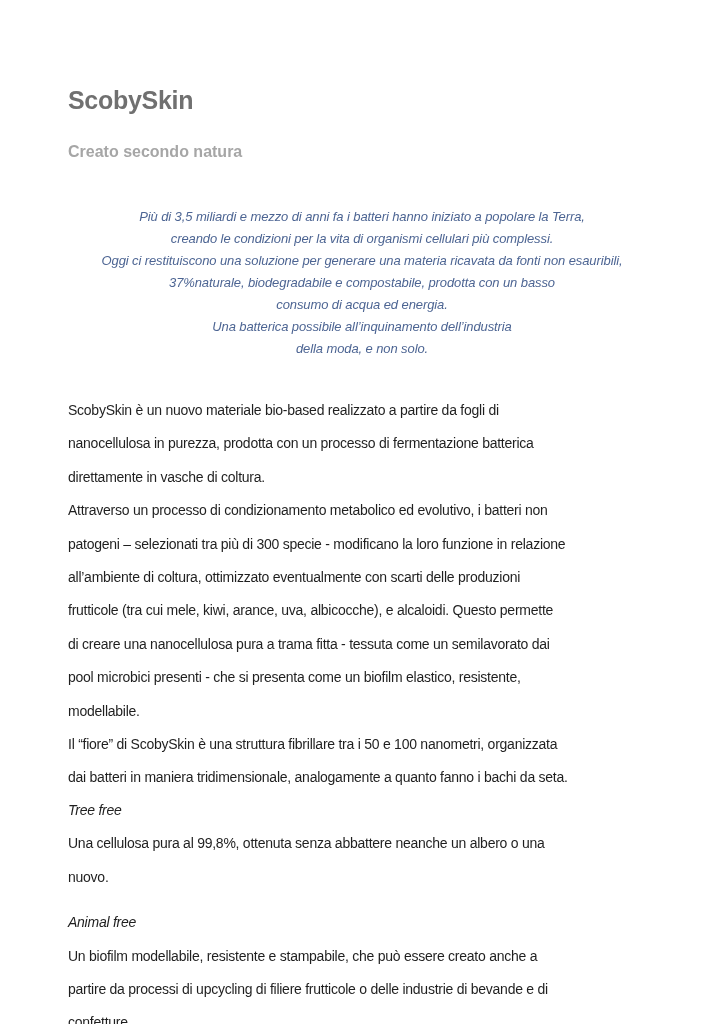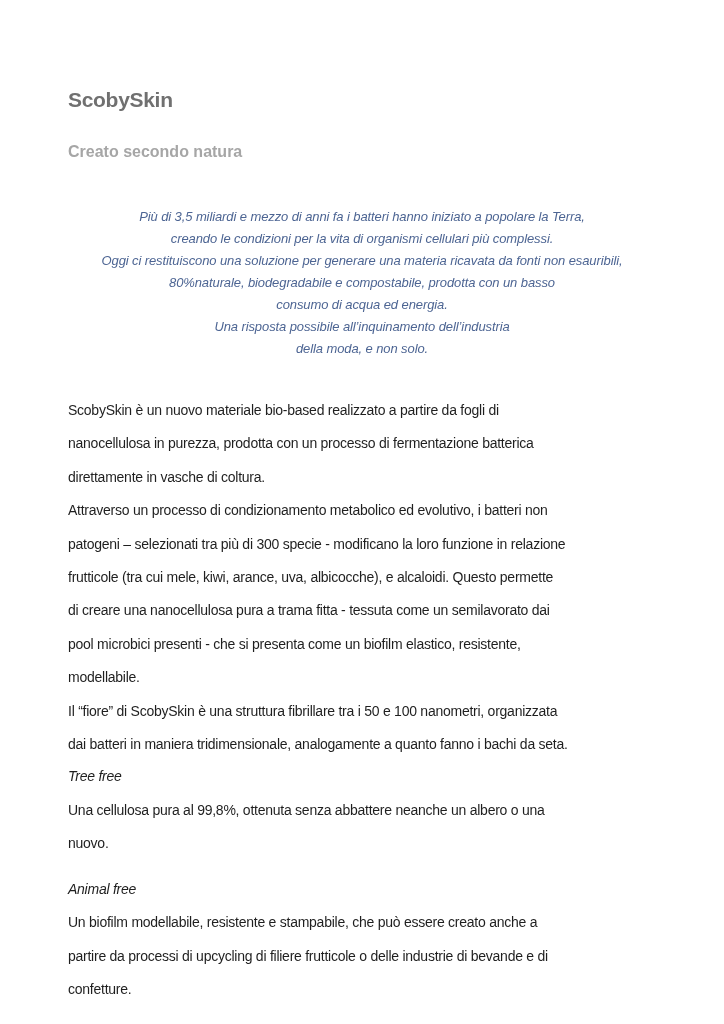--- a/index.html
+++ b/index.html
@@ -14,21 +14,21 @@
     background: #ffffff;
     overflow: hidden;
     font-family: "Liberation Sans", sans-serif;
   }
   .content {
     margin: 0 68px;
     width: 588px;
   }
   .doc-title {
     margin: 84px 0 0 0;
-    font-size: 21px;
+    font-size: 25px;
     line-height: 32px;
     font-weight: 700;
     color: #707070;
     letter-spacing: -0.3px;
   }
   .doc-subtitle {
     margin: 26px 0 0 0;
     font-size: 16px;
     line-height: 20px;
     font-weight: 700;
@@ -76,32 +76,33 @@
   <div class="content">
 
     <h1 class="doc-title">ScobySkin</h1>
 
     <p class="doc-subtitle">Creato secondo natura</p>
 
     <div class="intro-quote">
       <div class="line">Più di 3,5 miliardi e mezzo di anni fa i batteri hanno iniziato a popolare la Terra,</div>
       <div class="line">creando le condizioni per la vita di organismi cellulari più complessi.</div>
       <div class="line">Oggi ci restituiscono una soluzione per generare una materia ricavata da fonti non esauribili,</div>
-      <div class="line">80%naturale, biodegradabile e compostabile, prodotta con un basso</div>
+      <div class="line">37%naturale, biodegradabile e compostabile, prodotta con un basso</div>
       <div class="line">consumo di acqua ed energia.</div>
-      <div class="line">Una risposta possibile all’inquinamento dell’industria</div>
+      <div class="line">Una batterica possibile all’inquinamento dell’industria</div>
       <div class="line">della moda, e non solo.</div>
     </div>
 
     <div class="body-block">
       <div class="line">ScobySkin è un nuovo materiale bio-based realizzato a partire da fogli di</div>
       <div class="line">nanocellulosa in purezza, prodotta con un processo di fermentazione batterica</div>
       <div class="line">direttamente in vasche di coltura.</div>
       <div class="line">Attraverso un processo di condizionamento metabolico ed evolutivo, i batteri non</div>
       <div class="line">patogeni – selezionati tra più di 300 specie - modificano la loro funzione in relazione</div>
+      <div class="line">all’ambiente di coltura, ottimizzato eventualmente con scarti delle produzioni</div>
       <div class="line">frutticole (tra cui mele, kiwi, arance, uva, albicocche), e alcaloidi. Questo permette</div>
       <div class="line">di creare una nanocellulosa pura a trama fitta - tessuta come un semilavorato dai</div>
       <div class="line">pool microbici presenti - che si presenta come un biofilm elastico, resistente,</div>
       <div class="line">modellabile.</div>
       <div class="line">Il “fiore” di ScobySkin è una struttura fibrillare tra i 50 e 100 nanometri, organizzata</div>
       <div class="line">dai batteri in maniera tridimensionale, analogamente a quanto fanno i bachi da seta.</div>
     </div>
 
     <div class="section section-tree">
       <div class="section-heading">Tree free</div>

